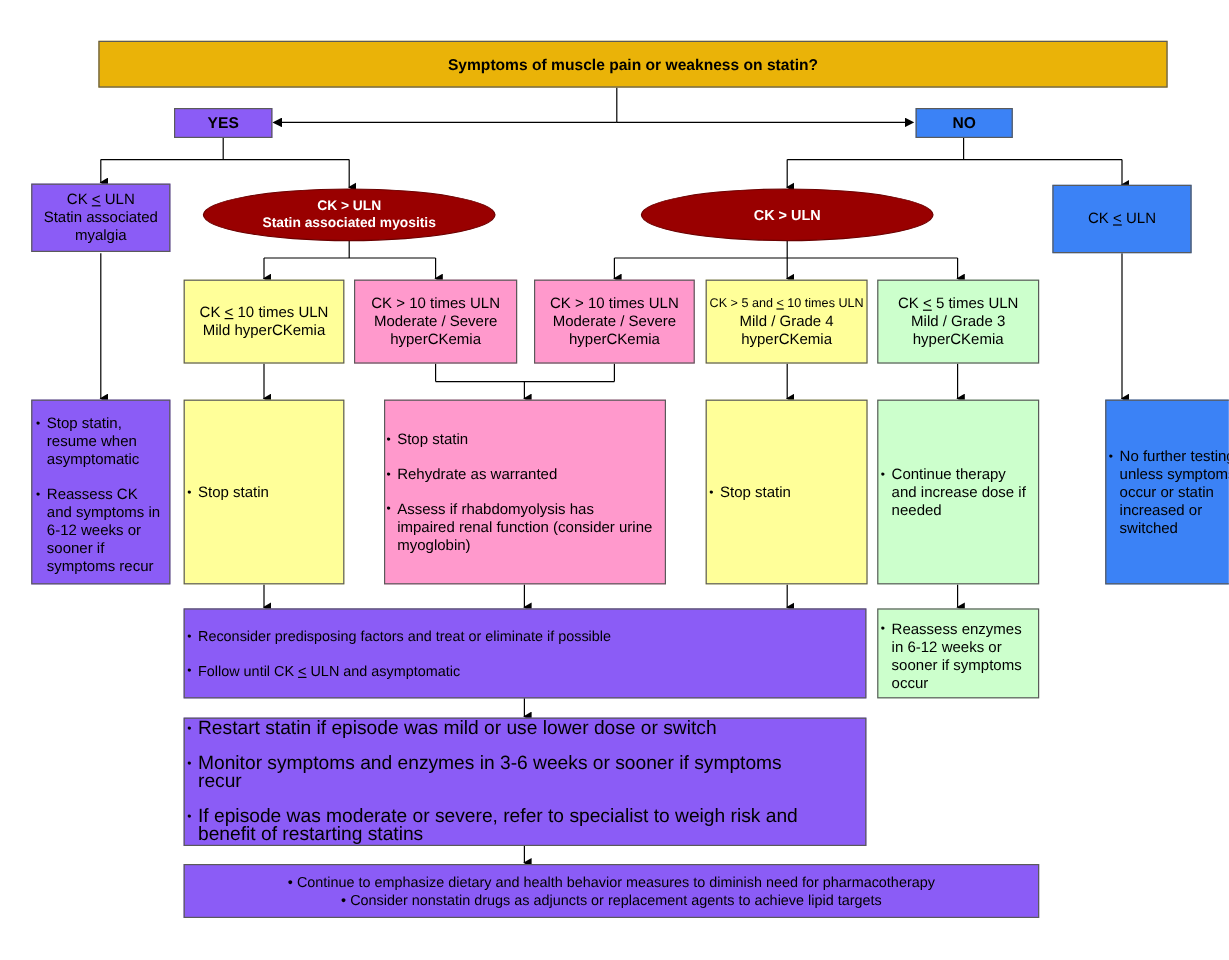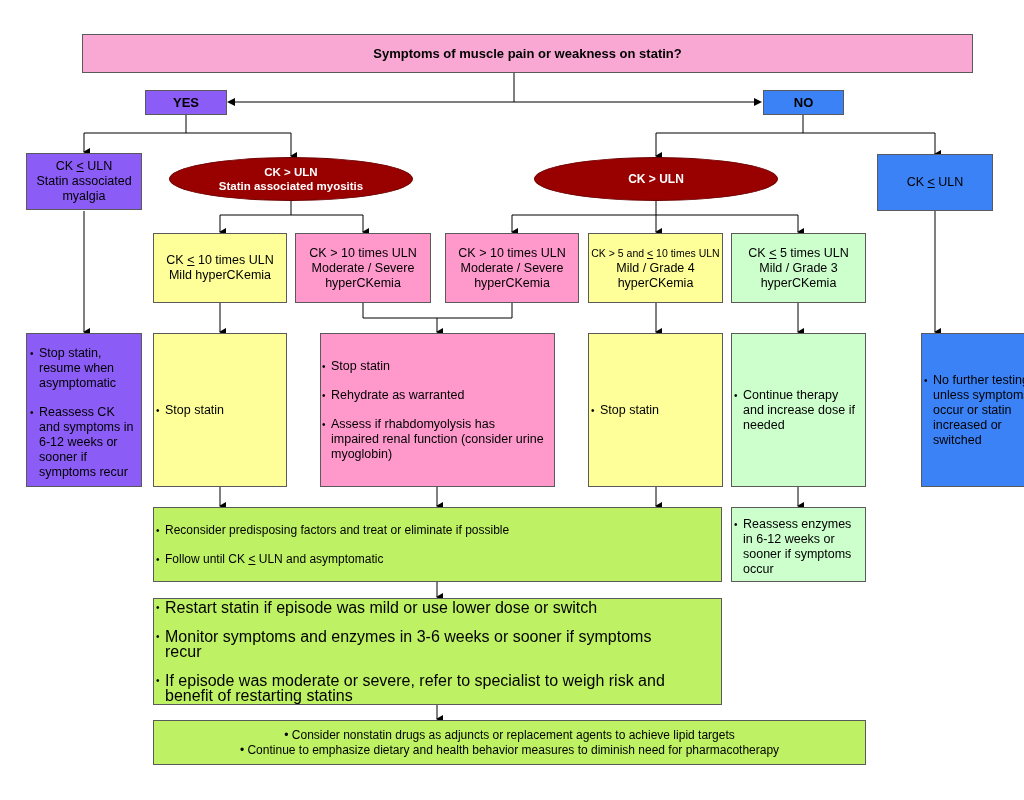--- a/index.html
+++ b/index.html
@@ -2,27 +2,27 @@
 <html><head>
 <meta charset="utf-8">
 <style>
   html, body { margin:0; padding:0; background:#ffffff; }
   body { width:1024px; height:800px; position:relative; overflow:hidden;
          font-family:"Liberation Sans", sans-serif; color:#000; }
   .box { position:absolute; box-sizing:border-box; border:1px solid #5a5a5a;
          font-size:12.5px; line-height:15px; }
   .center { display:flex; flex-direction:column; align-items:center; justify-content:center; text-align:center; }
   .vcenter { display:flex; flex-direction:column; justify-content:center; }
-  .blue   { background:#f9a8d4; }
+  .blue   { background:#eab308; }
   .peach  { background:#8b5cf6; }
   .green  { background:#3b82f6; }
   .yellow { background:#ffff99; }
   .pink   { background:#ff99cc; }
   .mint   { background:#ccffcc; }
-  .white  { background:#bef264; }
+  .white  { background:#8b5cf6; }
   .bold { font-weight:bold; }
   .ellipse { position:absolute; box-sizing:border-box; background:#990000; border:1px solid #6b0000;
              border-radius:50%; color:#fff; font-weight:bold; font-size:11.5px; line-height:14px;
              display:flex; flex-direction:column; align-items:center; justify-content:center; text-align:center; }
   ul.bl { list-style:none; margin:0; padding:0 4px 0 4px; }
   ul.bl li { position:relative; padding-left:9px; }
   ul.bl li::before { content:"•"; position:absolute; left:0; top:0; font-size:10px; }
   ul.bl li + li { margin-top:14px; }
   .small { font-size:10.5px; }
   svg#connectors { position:absolute; left:0; top:0; }
@@ -206,15 +206,15 @@
 
 <div class="box white vcenter" style="left:153px; top:598px; width:569px; height:107px; font-size:16px;">
   <ul class="bl" style="padding-left:2px; padding-right:30px;">
     <li>Restart statin if episode was mild or use lower dose or switch</li>
     <li>Monitor symptoms and enzymes in 3-6 weeks or sooner if symptoms recur</li>
     <li>If episode was moderate or severe, refer to specialist to weigh risk and benefit of restarting statins</li>
   </ul>
 </div>
 
 <div class="box white center" style="left:153px; top:720px; width:713px; height:45px; font-size:12px;">
+  <div>• <span>Continue to emphasize dietary and health behavior measures to diminish need for pharmacotherapy</span></div>
   <div>• <span>Consider nonstatin drugs as adjuncts or replacement agents to achieve lipid targets</span></div>
-  <div>• <span>Continue to emphasize dietary and health behavior measures to diminish need for pharmacotherapy</span></div>
 </div>
 
 </body></html>

